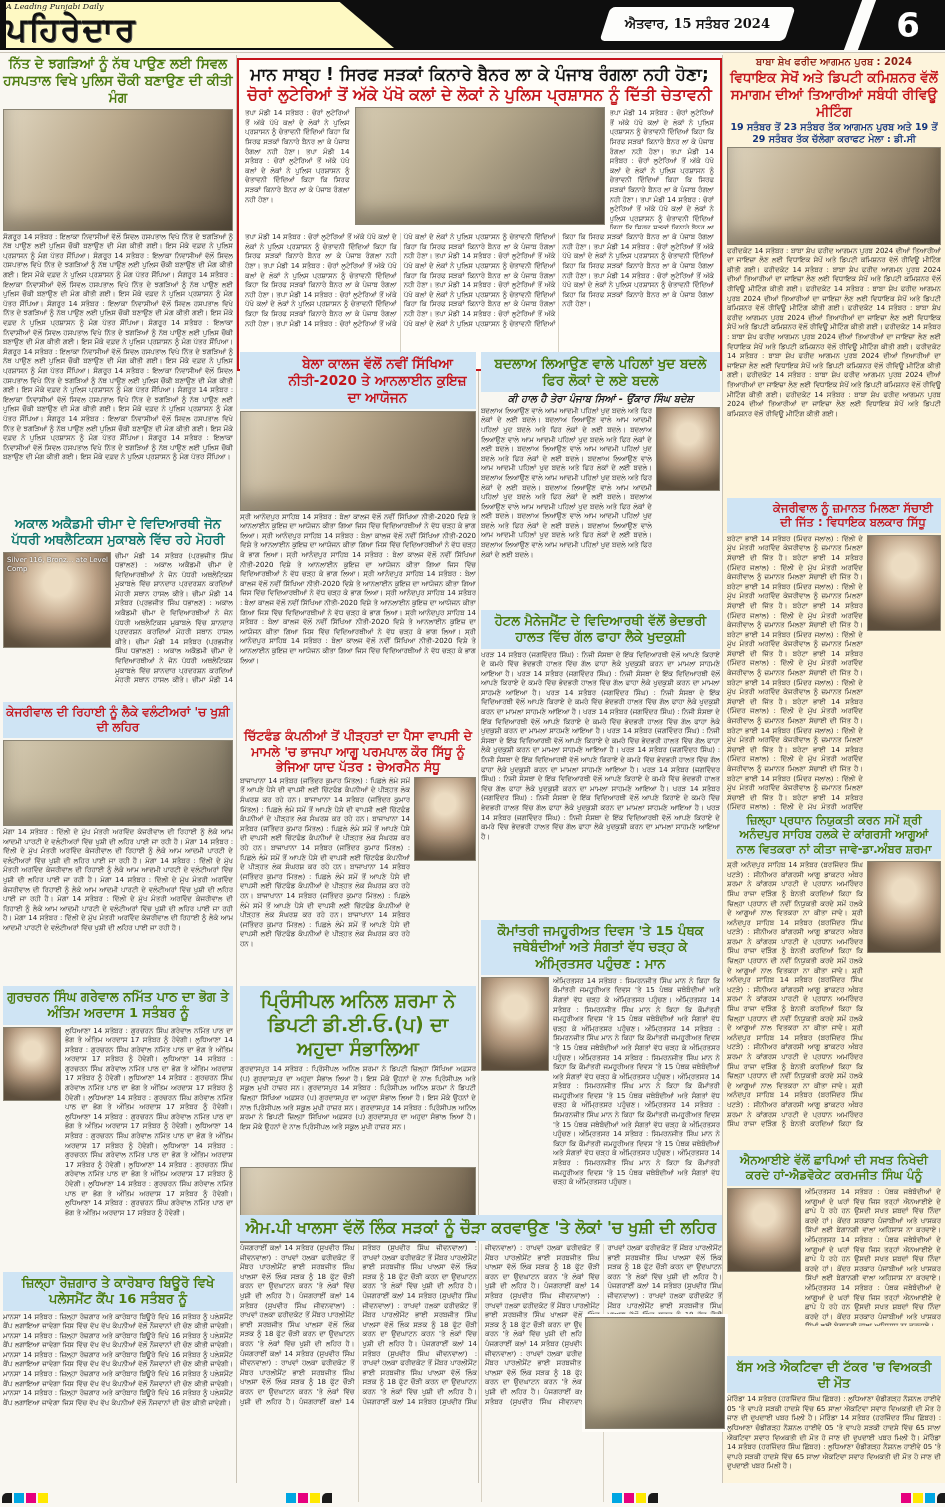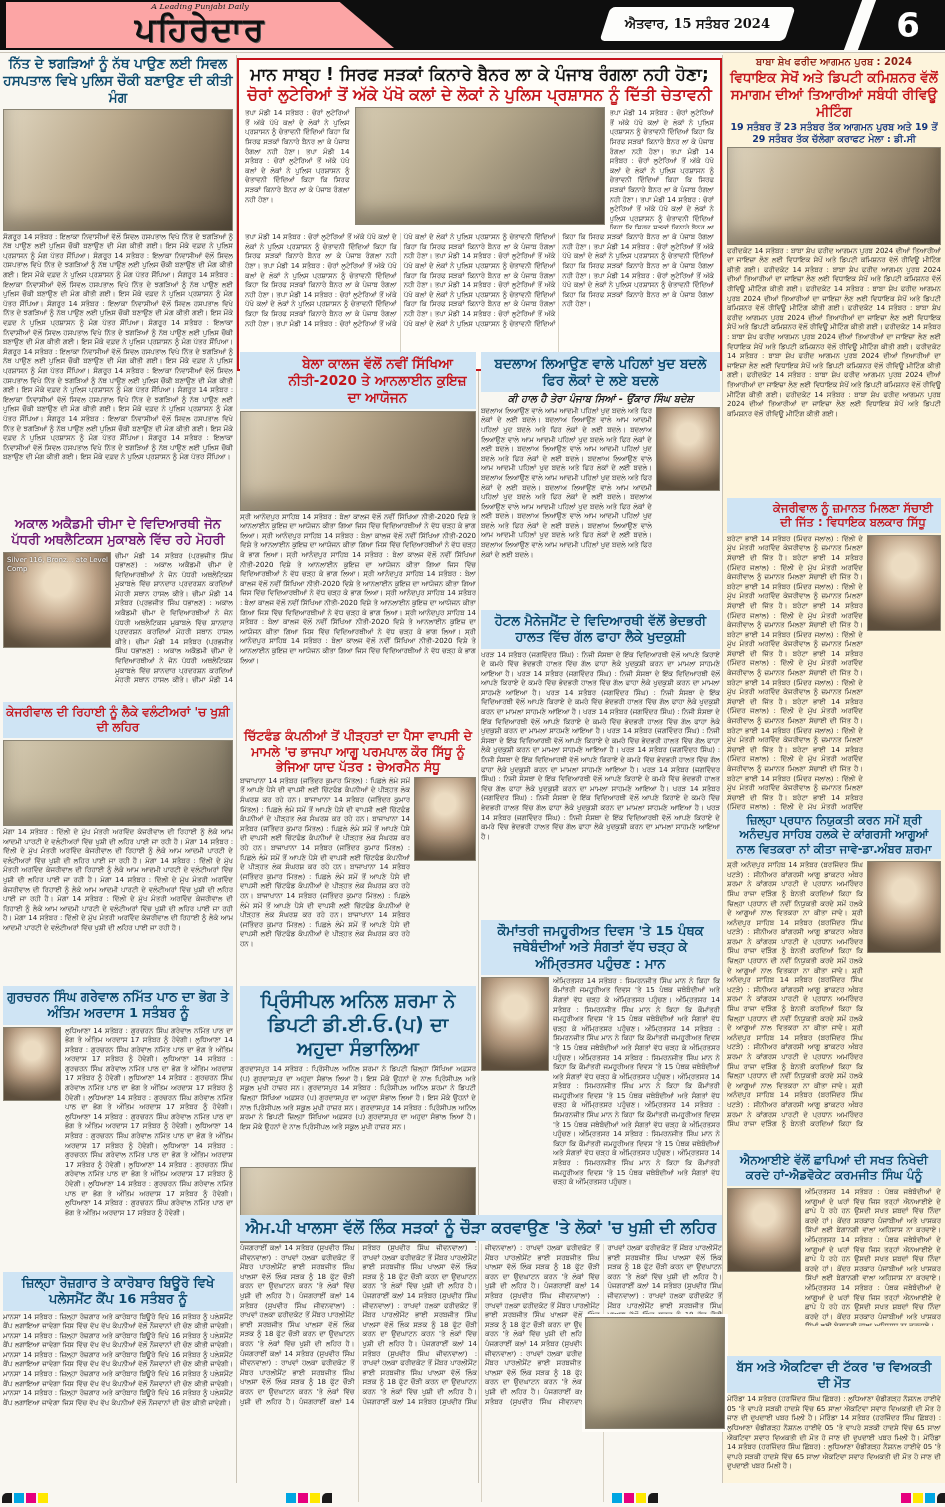--- a/index.html
+++ b/index.html
@@ -1,39 +1,39 @@
 <!DOCTYPE html>
 <html><head>
 <meta charset="utf-8">
 <style>
   html,body{margin:0;padding:0;}
   body{width:945px;height:1507px;position:relative;background:#f9f7f1;
        font-family:"DejaVu Sans",sans-serif;color:#1c1c1c;overflow:hidden;}
   
   .masthead{position:absolute;left:0;top:0;width:945px;height:50px;background:#0e0e0e;}
-  .logo-plate{position:absolute;left:6px;top:2px;width:388px;height:46px;background:#fca5a5;
-      clip-path:polygon(0 0,86% 0,100% 100%,0 100%);text-align:center;}
+  .logo-plate{position:absolute;left:6px;top:2px;width:388px;height:46px;background:#fef9c3;
+      clip-path:polygon(0 0,86% 0,100% 100%,0 100%);text-align:left;}
   .tagline{font-size:8px;font-style:italic;color:#1a1a1a;line-height:10px;font-family:"DejaVu Serif",serif;}
   .logo{font-size:32px;font-weight:bold;color:#111;line-height:34px;letter-spacing:2px;
       text-shadow:1px 1px 0 #555;}
   .date-plate{position:absolute;left:605px;top:7px;width:185px;height:34px;background:#fdfdfb;
       border-radius:5px;transform:skewX(-18deg);}
   .date-text{transform:skewX(18deg);display:block;text-align:center;font-size:13px;font-weight:bold;
       color:#111;line-height:34px;font-family:"DejaVu Serif",serif;}
   .slash{position:absolute;right:78px;top:0;width:14px;height:50px;background:#fdfdfb;transform:skewX(-20deg);}
   .pageno{position:absolute;right:8px;top:0;width:58px;height:50px;color:#fff;font-size:34px;
       font-weight:bold;text-align:center;line-height:50px;}
   
   .col4-bg{position:absolute;left:723px;top:53px;width:222px;height:1430px;background:#fdf4dc;}
   .vrule{position:absolute;width:0;border-left:1px solid #c9c3b6;}
   .art{position:absolute;background:transparent;}
   .hl{font-weight:bold;text-align:center;line-height:1.25;margin:0;}
-  .hl-blue{color:#0c4a6e;}
+  .hl-blue{color:#4d7c0f;}
   .hl-red{color:#c4161c;}
-  .hl-maroon{color:#701a75;}
+  .hl-maroon{color:#0f766e;}
   .strip{background:#cfe4f4;padding:3px 2px;}
   .kicker{font-size:10px;font-weight:bold;color:#8c1d12;text-align:center;margin:0;line-height:14px;}
   .subhead{font-size:9.5px;font-weight:bold;color:#14357d;text-align:center;margin:1px 0;line-height:12px;}
   .subhead-italic{font-size:10px;font-style:italic;font-weight:bold;color:#222;text-align:center;margin:1px 0;}
   .body{font-size:7px;line-height:9.6px;text-align:justify;margin:2px 0 0 0;color:#222;
         overflow:hidden;word-break:break-word;}
   .photo{background:linear-gradient(130deg,#d6cbb2 0%,#b3a68a 45%,#847a66 80%,#6e6453 100%);
          box-shadow:inset 0 0 0 1px #8a8474, inset 0 -14px 18px rgba(40,35,25,.35);position:relative;}
   .photo.indoor{background:linear-gradient(120deg,#e0d6c0 0%,#baa98c 40%,#8a7a62 75%,#5f5342 100%);}
   .photo.portrait{background:radial-gradient(circle at 50% 32%,#ecdcc2 16%,#bca186 46%,#77644e 85%);}

